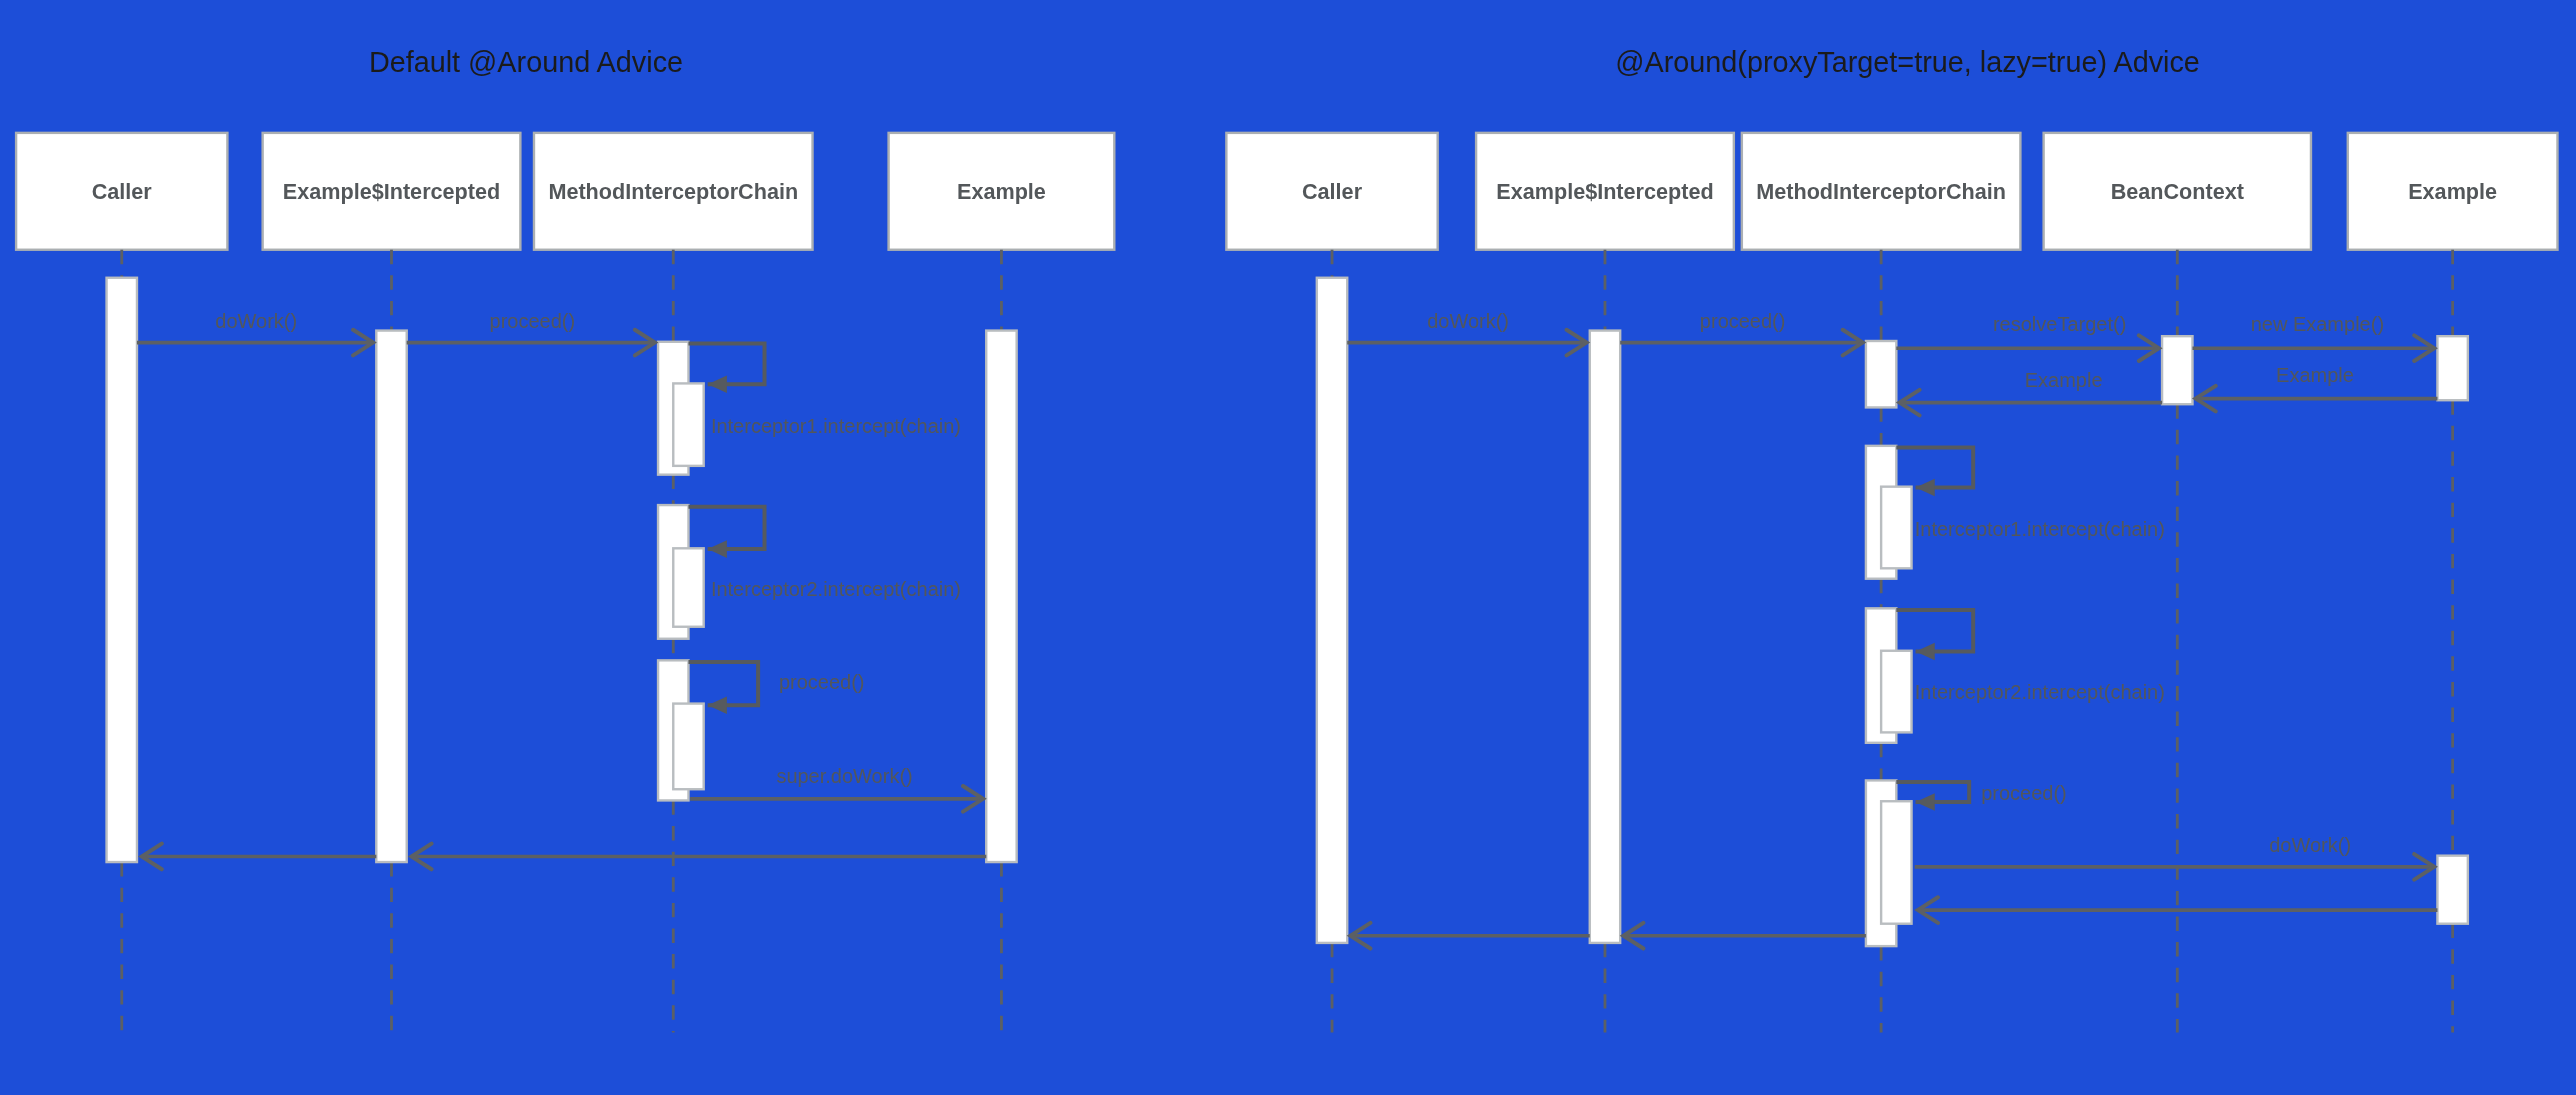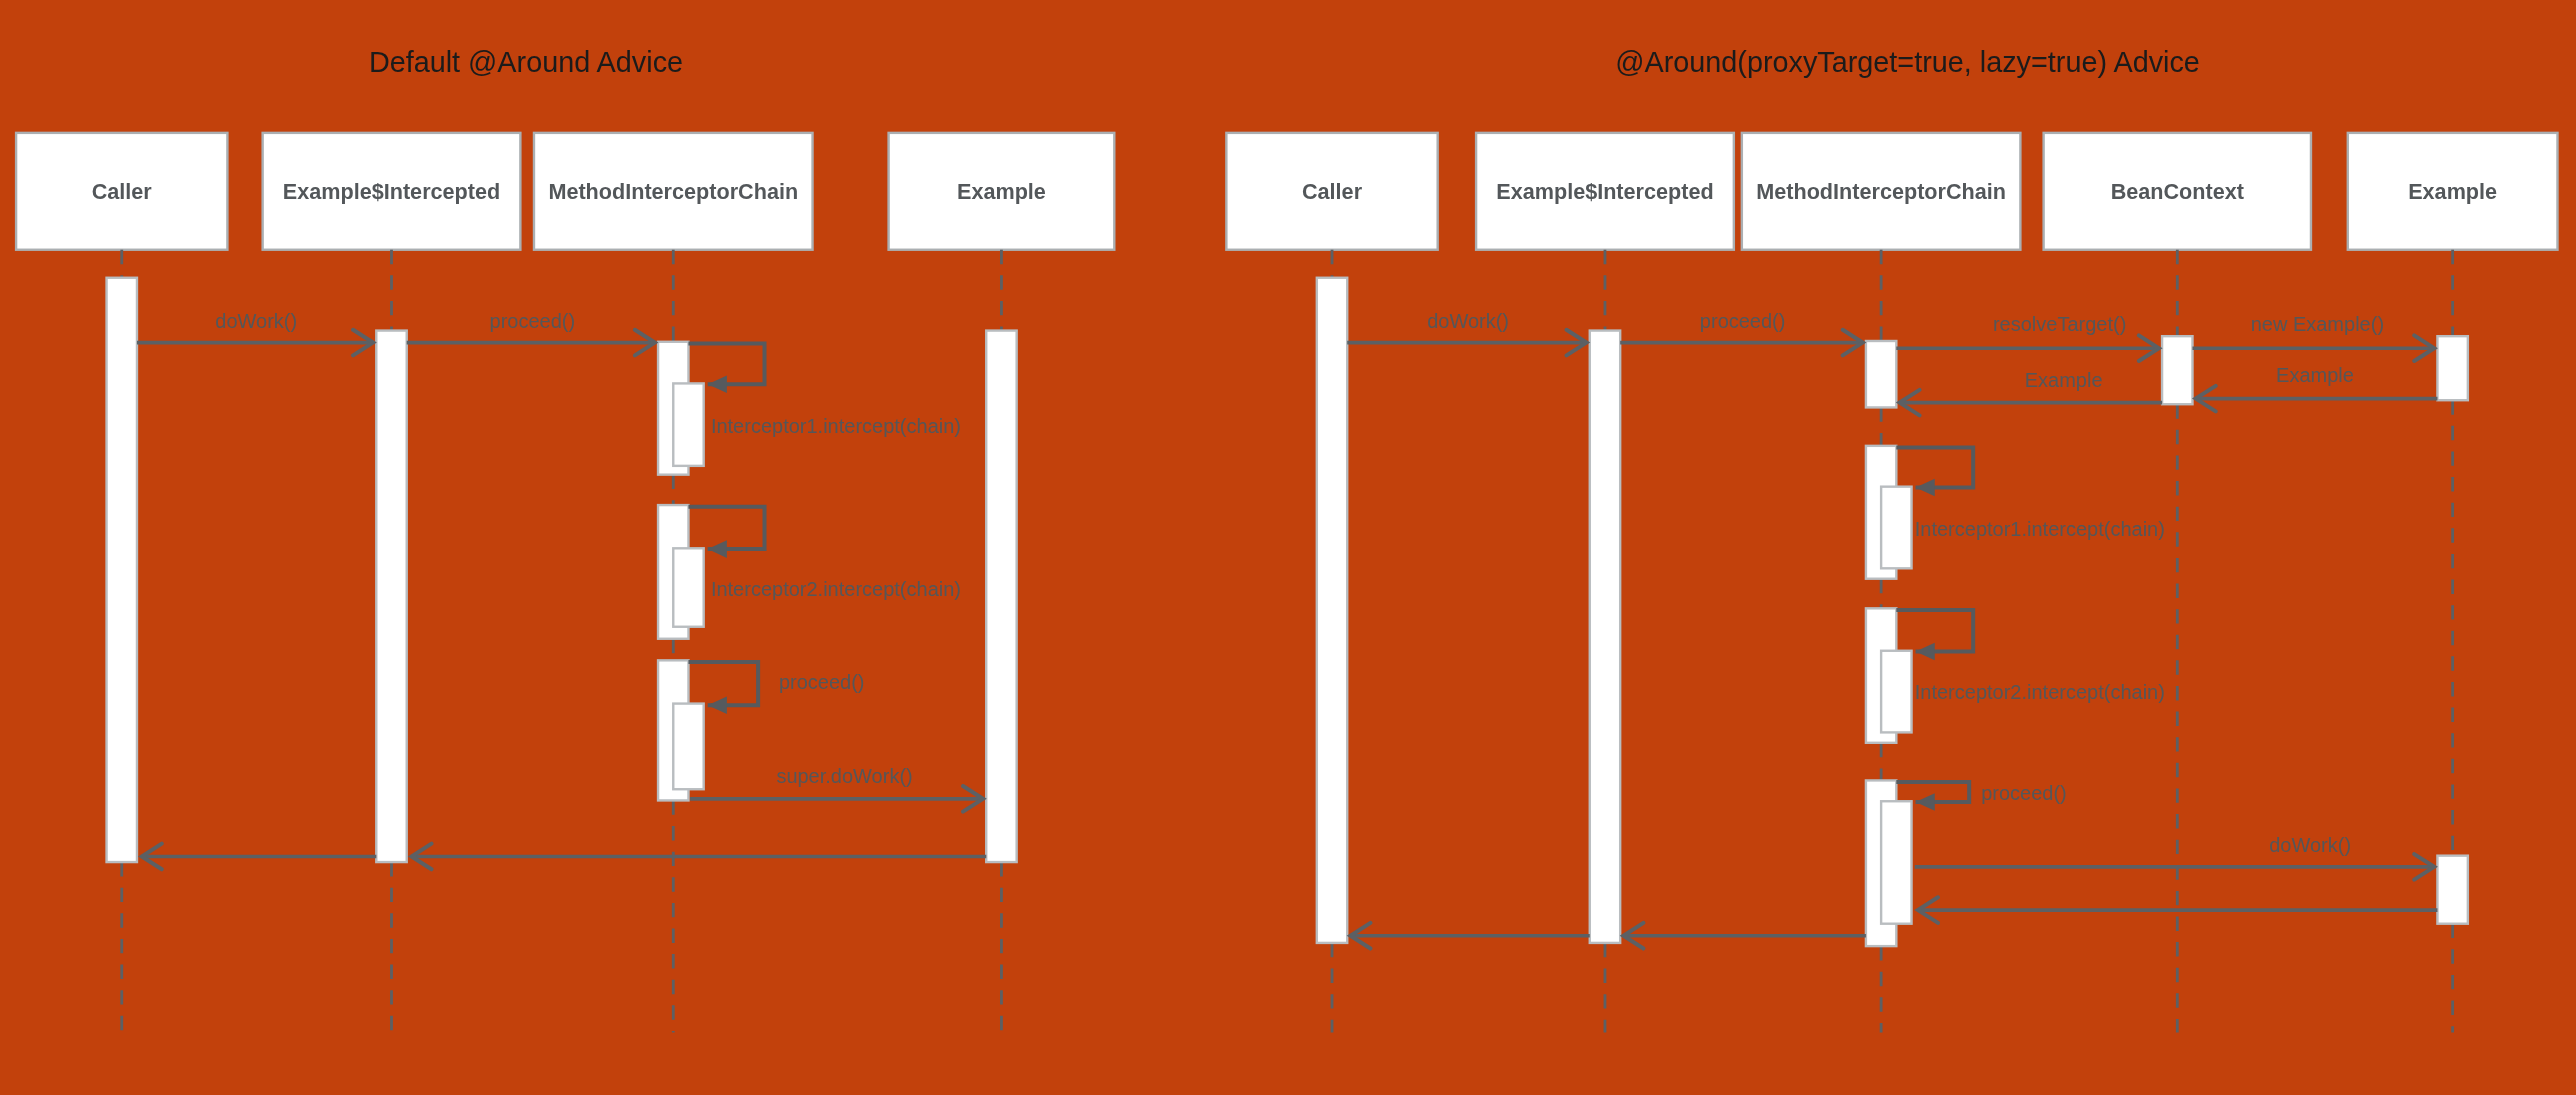--- a/index.html
+++ b/index.html
@@ -1,16 +1,16 @@
 <!DOCTYPE html>
 <html style="font-size:13px"><head>
 <meta charset="utf-8">
 <style>
   html,body{margin:0;padding:0;background:#ffffff;}
-  .stage{position:relative;width:2576px;height:1095px;background:#c2410c;overflow:hidden;
+  .stage{position:relative;width:2576px;height:1095px;background:#1d4ed8;overflow:hidden;
          font-family:"Liberation Sans", sans-serif;}
   svg{display:block;}
   .title{font:400 36px "Liberation Sans", sans-serif;fill:#1b1b1b;text-anchor:middle;}
   .pbox{fill:#ffffff;stroke:#abafb2;stroke-width:3;}
   .pname{font:700 27px "Liberation Sans", sans-serif;fill:#53575a;text-anchor:middle;}
   .lifeline{fill:none;stroke:#5c6064;stroke-width:3.5;stroke-dasharray:18 14;}
   .act{fill:#ffffff;stroke:#b9bdc0;stroke-width:3;}
   .msg{fill:none;stroke:#5c6064;stroke-width:4.5;}
   .loop{fill:none;stroke:#565a5e;stroke-width:5;}
   .mlabel{font:400 25px "Liberation Sans", sans-serif;fill:#53575a;}

